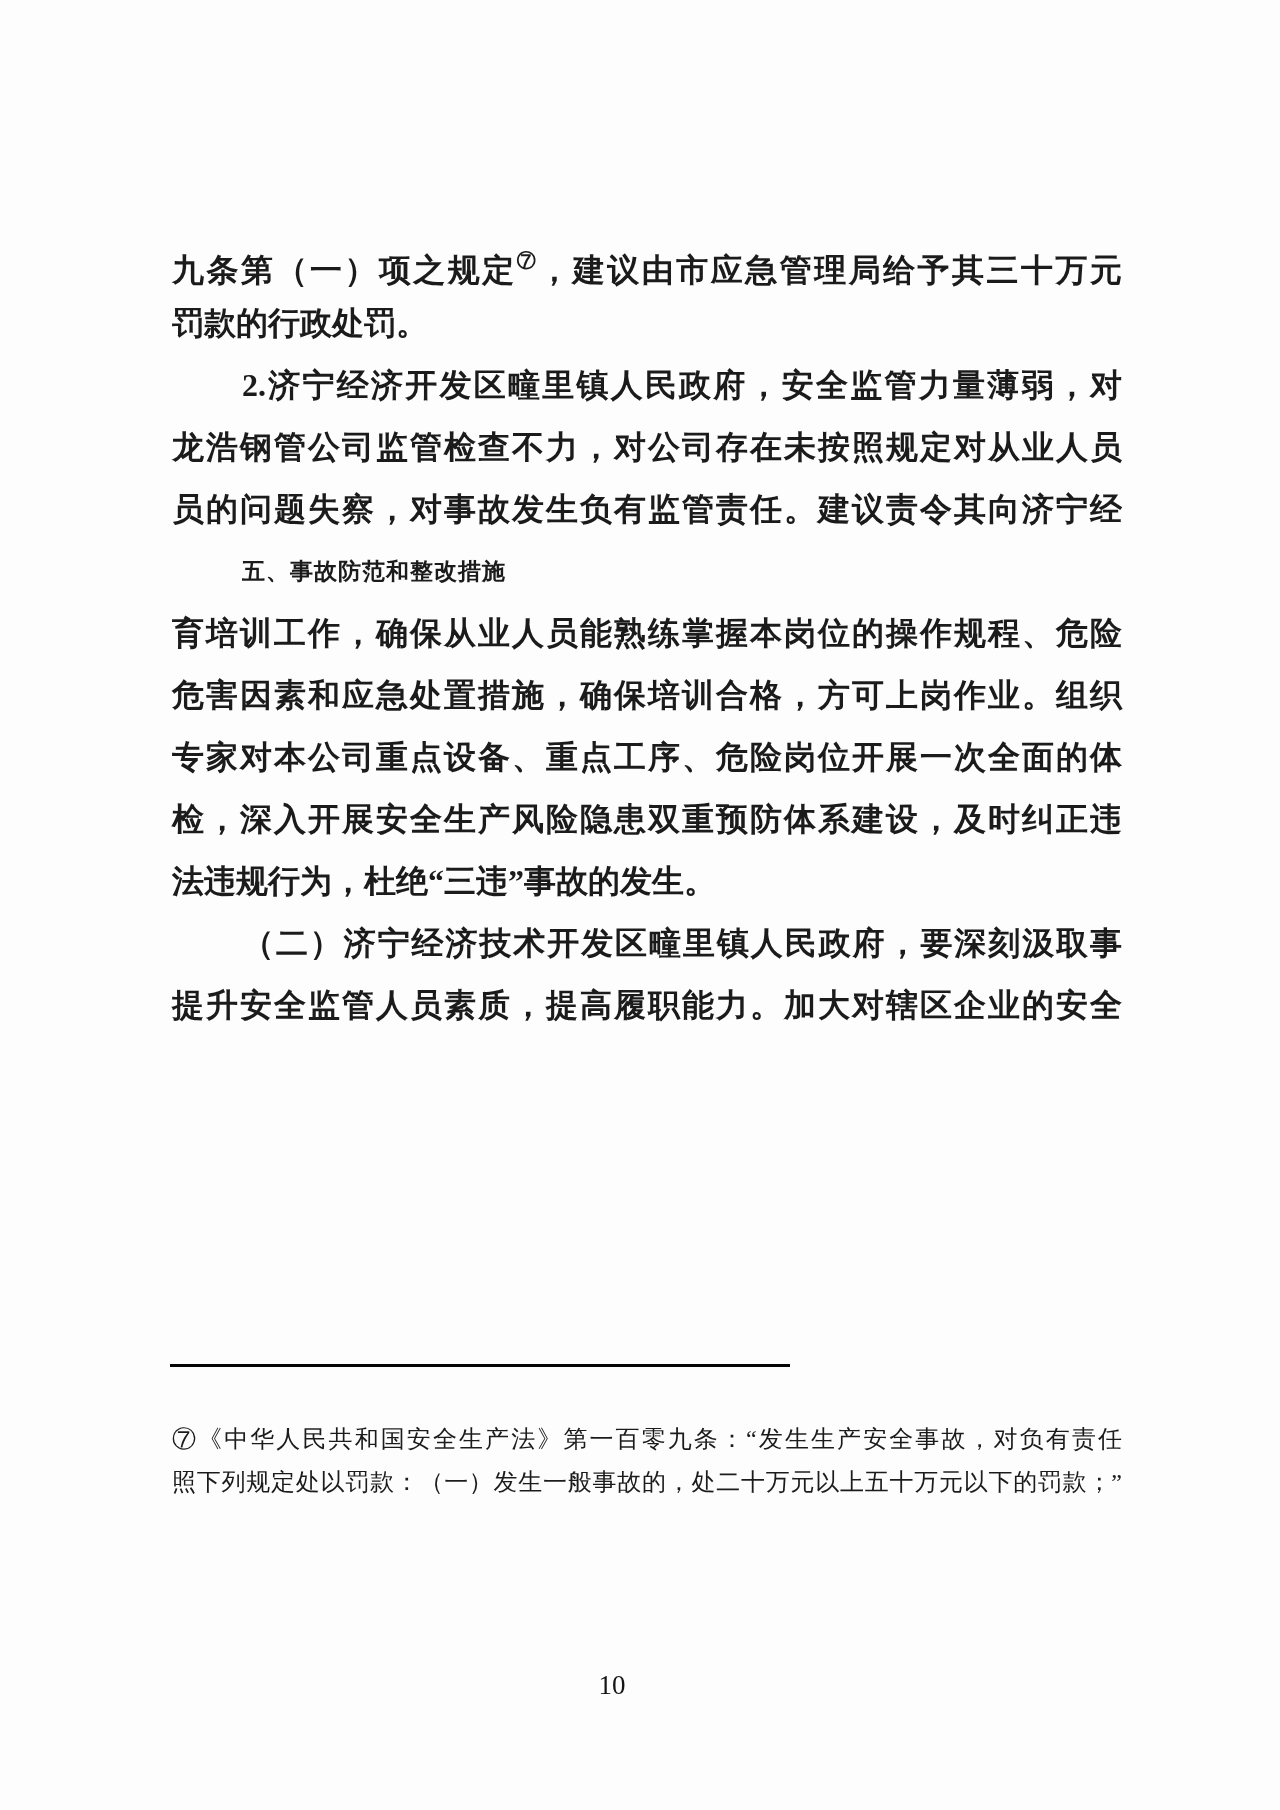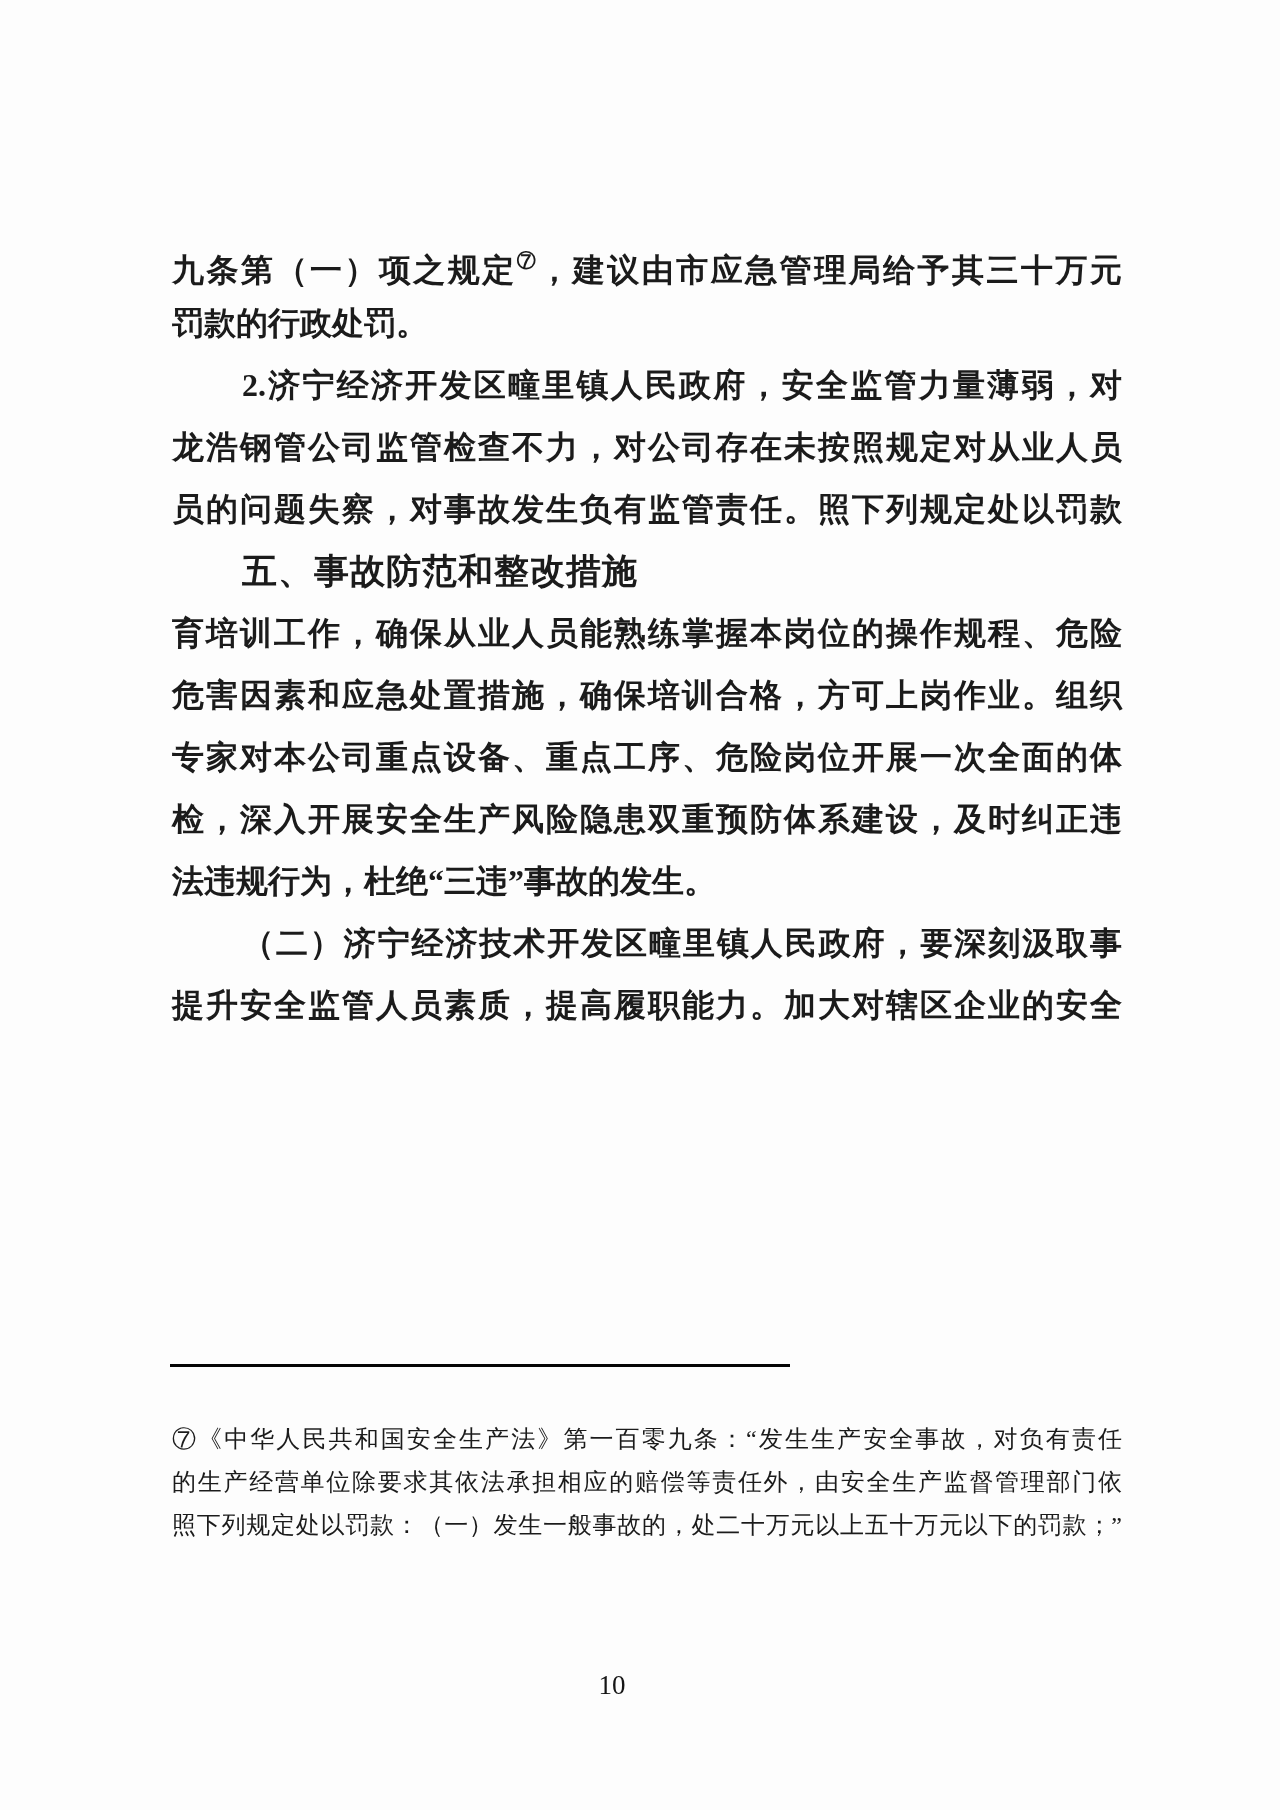--- a/index.html
+++ b/index.html
@@ -30,21 +30,21 @@
     font-weight: bold;
   }
   .ln--end {
     text-align: left;
     text-align-last: left;
   }
   .ln--indent { padding-left: 70px; }
   .heading {
     font-family: "Liberation Sans", "DejaVu Sans", sans-serif;
     font-weight: 700;
-    font-size: 35px;
+    font-size: 23px;
     letter-spacing: 1px;
     text-align: left;
     text-align-last: left;
   }
   .fnref {
     font-size: 19px;
     vertical-align: 14px;
     letter-spacing: 0;
   }
   .footnote-divider {
@@ -81,38 +81,37 @@
 
 <div class="page">
 
   <div class="body-text">
 
     <div class="ln"><span>九条第（一）项之规定</span><span class="fnref">⑦</span><span>，建议由市应急管理局给予其三十万元</span></div>
     <div class="ln ln--end">罚款的行政处罚。</div>
 
     <div class="ln ln--indent">2.济宁经济开发区疃里镇人民政府，安全监管力量薄弱，对</div>
     <div class="ln">龙浩钢管公司监管检查不力，对公司存在未按照规定对从业人员</div>
-    <div class="ln">员的问题失察，对事故发生负有监管责任。照下列规定处以罚款</div>
+    <div class="ln">员的问题失察，对事故发生负有监管责任。建议责令其向济宁经</div>
 
     <div class="ln ln--indent heading">五、事故防范和整改措施</div>
 
     <div class="ln">育培训工作，确保从业人员能熟练掌握本岗位的操作规程、危险</div>
     <div class="ln">危害因素和应急处置措施，确保培训合格，方可上岗作业。组织</div>
     <div class="ln">专家对本公司重点设备、重点工序、危险岗位开展一次全面的体</div>
     <div class="ln">检，深入开展安全生产风险隐患双重预防体系建设，及时纠正违</div>
     <div class="ln ln--end">法违规行为，杜绝“三违”事故的发生。</div>
 
     <div class="ln ln--indent">（二）济宁经济技术开发区疃里镇人民政府，要深刻汲取事</div>
     <div class="ln">提升安全监管人员素质，提高履职能力。加大对辖区企业的安全</div>
 
   </div>
 
   <div class="footnote-divider"></div>
 
   <div class="footnote">
     <div class="fn-ln">⑦《中华人民共和国安全生产法》第一百零九条：“发生生产安全事故，对负有责任</div>
-    <div class="fn-ln">的生产经营单位除要求其依法承担相应的赔偿等责任外，由安全生产监督管理部门依</div>
     <div class="fn-ln">照下列规定处以罚款：（一）发生一般事故的，处二十万元以上五十万元以下的罚款；”</div>
   </div>
 
   <div class="page-number">10</div>
 
 </div>
 
 </body></html>

